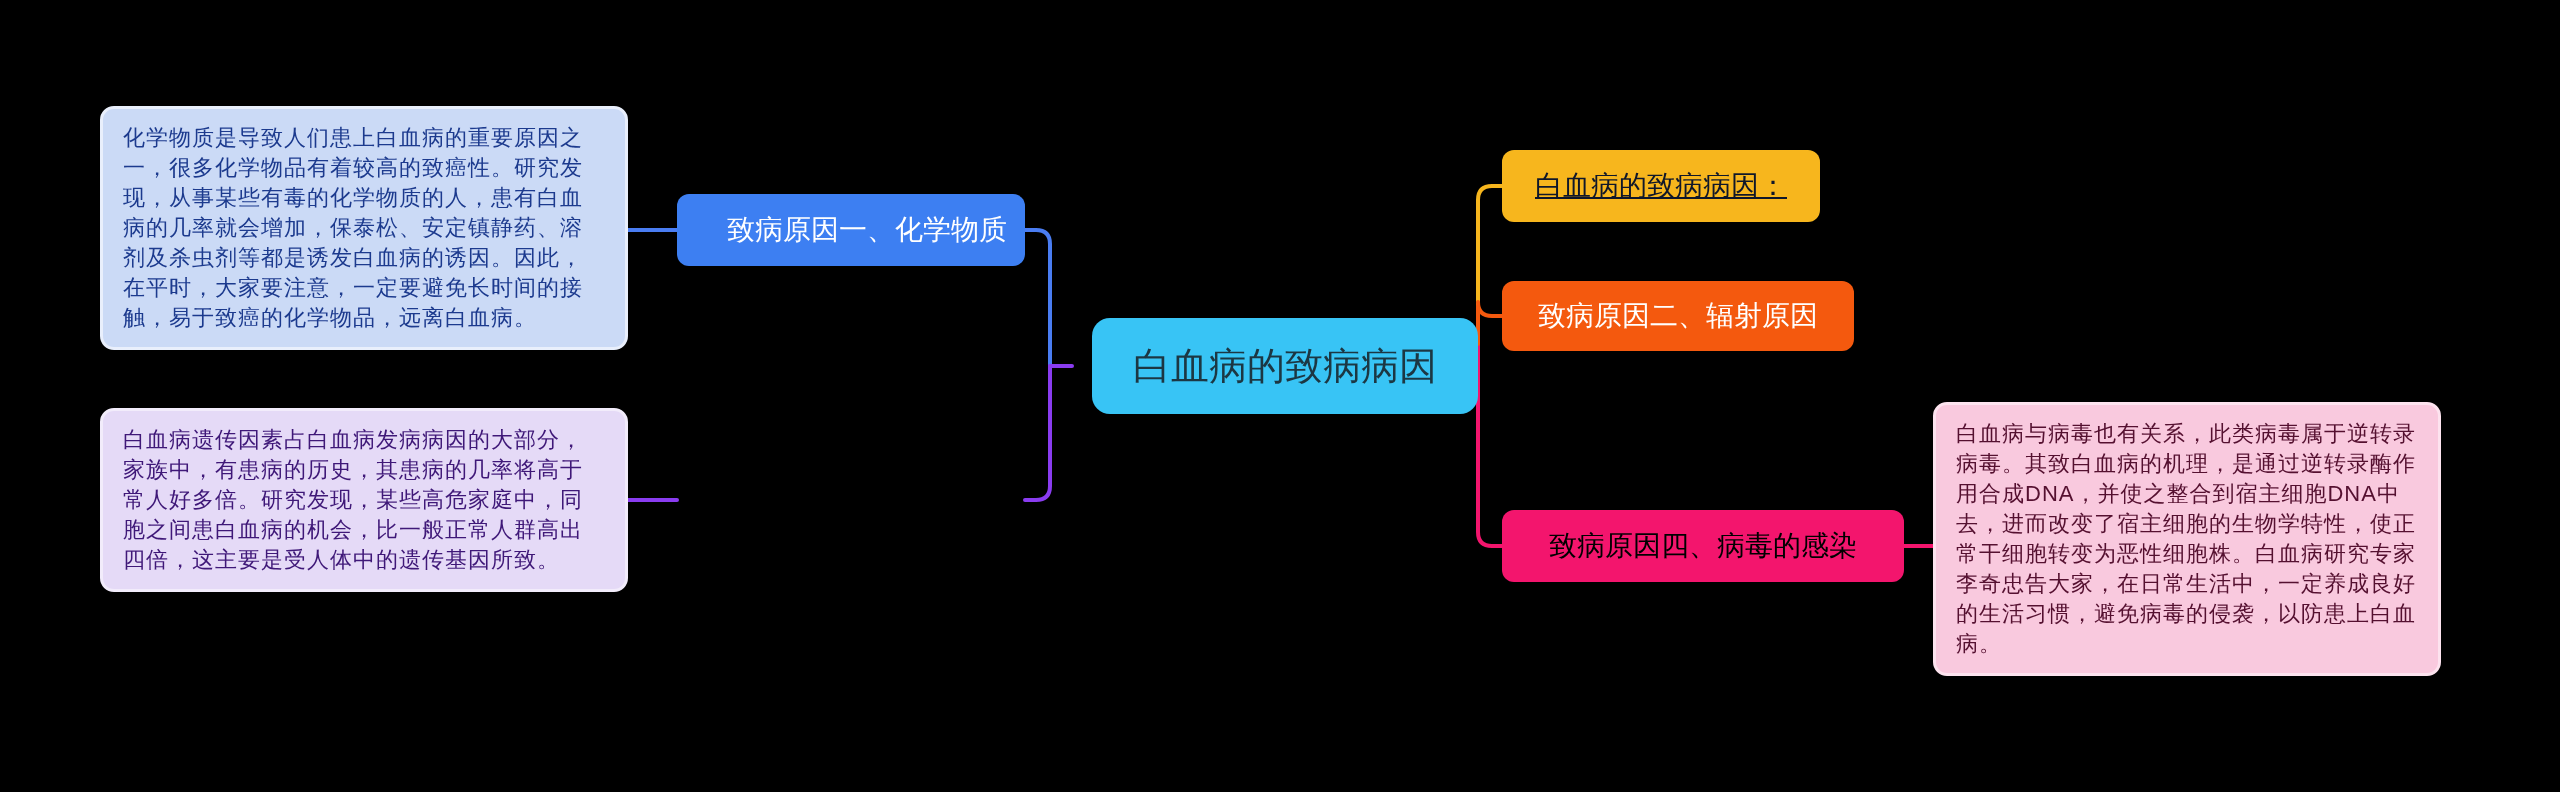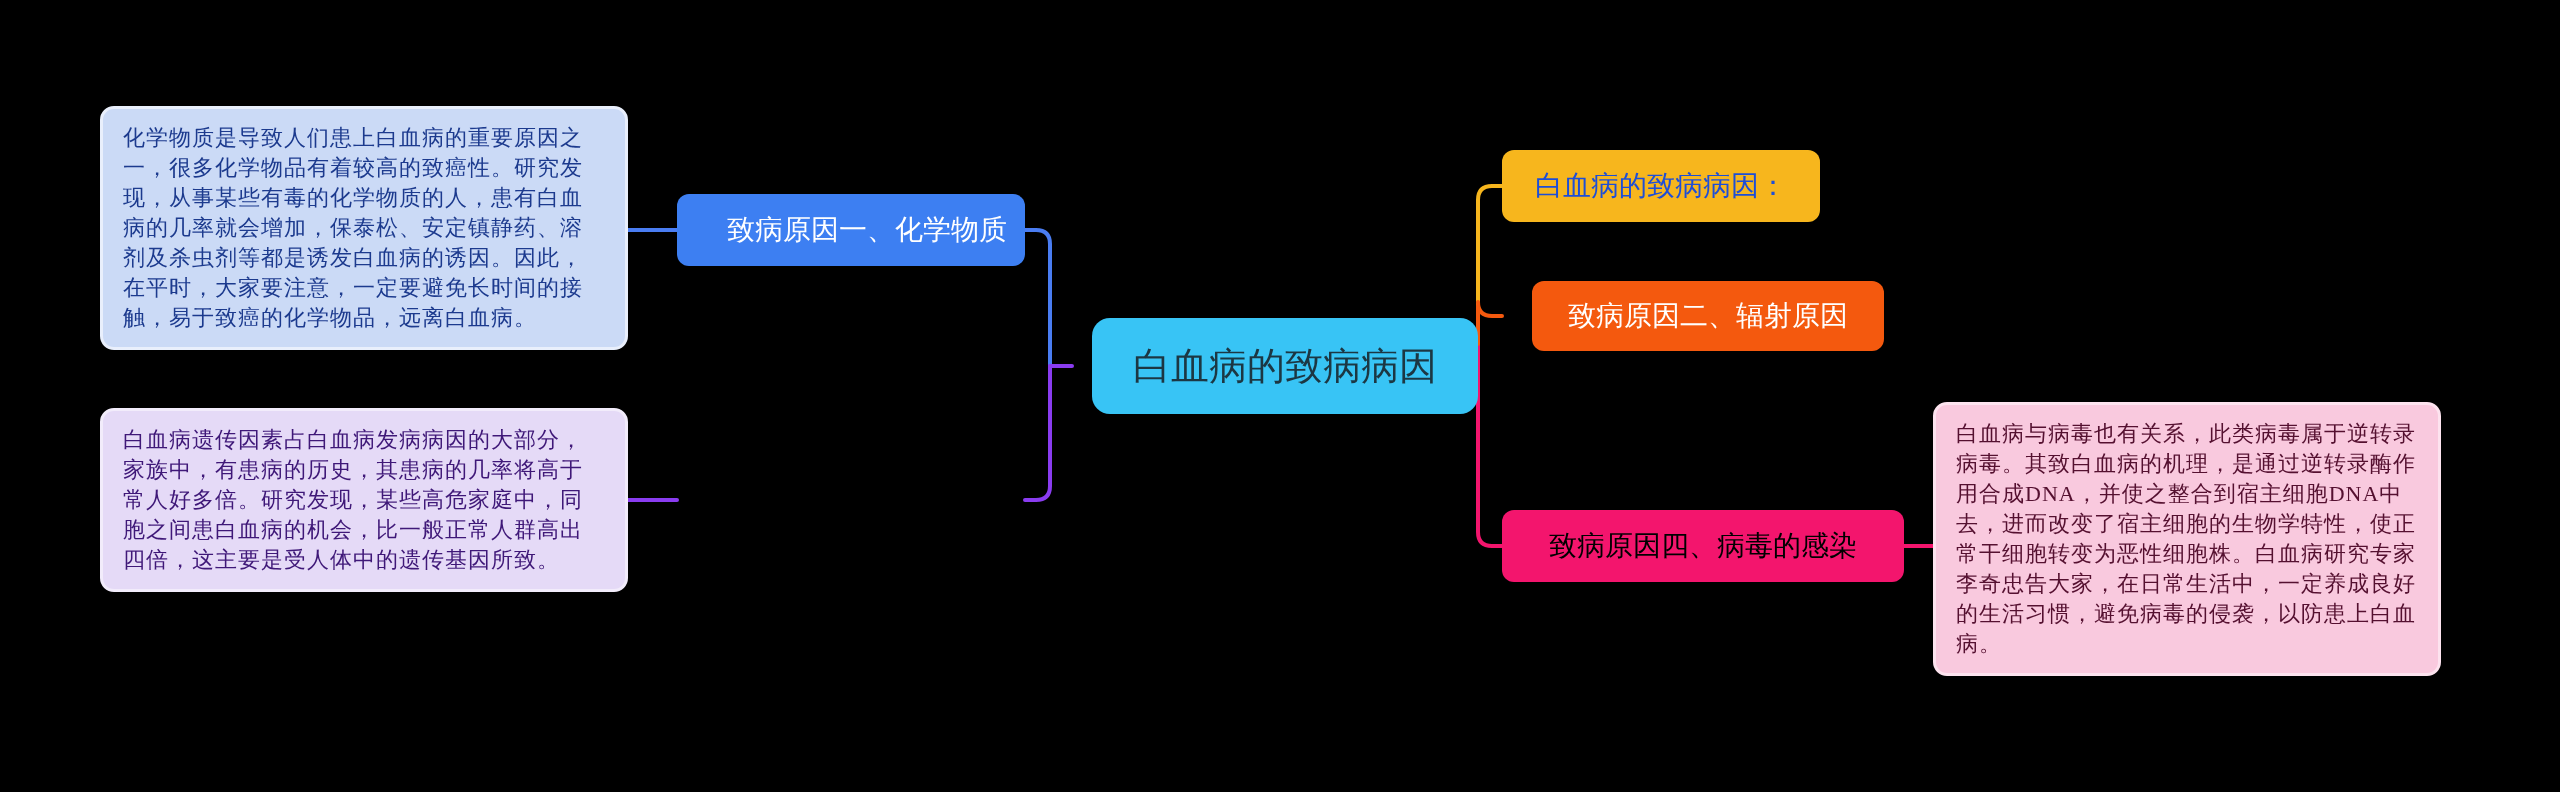--- a/index.html
+++ b/index.html
@@ -6,21 +6,21 @@
   body{
     width:2560px;height:792px;position:relative;overflow:hidden;
     font-family:"Liberation Sans","DejaVu Sans",sans-serif;
   }
   .canvas{position:absolute;inset:0;width:2560px;height:792px;}
   svg.wires{position:absolute;left:0;top:0;width:2560px;height:792px;pointer-events:none;}
   svg.wires path{fill:none;stroke-width:4;stroke-linecap:round;}
   .note{
     position:absolute;box-sizing:border-box;border-radius:14px;
     padding:14px 20px;font-size:22px;line-height:30px;letter-spacing:1px;
-    text-align:left;border:3px solid transparent;font-family:Liberation Serif, serif;
+    text-align:left;border:3px solid transparent;
   }
   .pill{
     position:absolute;box-sizing:border-box;border-radius:12px;
     display:flex;align-items:center;justify-content:center;
     font-size:28px;white-space:nowrap;
   }
   .pill.center{border-radius:18px;font-size:38px;font-weight:500;margin-left:20px;}
 </style>
 </head>
 <body>
@@ -43,21 +43,21 @@
 
   <div class="note" style="left: 100px; top: 106px; width: 528px; background: rgb(203, 218, 246); border-color: rgb(233, 239, 252); color: rgb(28, 58, 142);">化学物质是导致人们患上白血病的重要原因之一，很多化学物品有着较高的致癌性。研究发现，从事某些有毒的化学物质的人，患有白血病的几率就会增加，保泰松、安定镇静药、溶剂及杀虫剂等都是诱发白血病的诱因。因此，在平时，大家要注意，一定要避免长时间的接触，易于致癌的化学物品，远离白血病。</div>
 
   <div class="note" style="left: 100px; top: 408px; width: 528px; background: rgb(229, 218, 247); border-color: rgb(242, 236, 251); color: rgb(63, 24, 120);">白血病遗传因素占白血病发病病因的大部分，家族中，有患病的历史，其患病的几率将高于常人好多倍。研究发现，某些高危家庭中，同胞之间患白血病的机会，比一般正常人群高出四倍，这主要是受人体中的遗传基因所致。</div>
 
   <div class="pill" style="left: 677px; top: 194px; width: 348px; height: 72px; background: rgb(61, 127, 242); color: rgb(255, 255, 255); padding-left: 32px;">致病原因一、化学物质</div>
 
 
   <div class="pill center" style="left: 1072px; top: 318px; width: 386px; height: 96px; background: rgb(56, 196, 245); color: rgb(28, 55, 67);">白血病的致病病因</div>
 
-  <div class="pill" style="left: 1502px; top: 150px; width: 318px; height: 72px; background: rgb(247, 182, 29); color: #1d4ed8;">白血病的致病病因：</div>
+  <div class="pill" style="left: 1502px; top: 150px; width: 318px; height: 72px; background: rgb(247, 182, 29); color: #0f172a; text-decoration: underline;">白血病的致病病因：</div>
 
-  <div class="pill" style="left: 1502px; top: 281px; width: 352px; height: 70px; background: rgb(244, 89, 14); color: rgb(255, 255, 255); margin-left: 30px;">致病原因二、辐射原因</div>
+  <div class="pill" style="left: 1502px; top: 281px; width: 352px; height: 70px; background: rgb(244, 89, 14); color: rgb(255, 255, 255);">致病原因二、辐射原因</div>
 
   <div class="pill" style="left: 1502px; top: 510px; width: 402px; height: 72px; background: rgb(243, 21, 109); color: #000000;">致病原因四、病毒的感染</div>
 
   <div class="note" style="left: 1933px; top: 402px; width: 508px; background: rgb(249, 201, 222); border-color: rgb(253, 227, 239); color: rgb(85, 16, 48);">白血病与病毒也有关系，此类病毒属于逆转录病毒。其致白血病的机理，是通过逆转录酶作用合成DNA，并使之整合到宿主细胞DNA中去，进而改变了宿主细胞的生物学特性，使正常干细胞转变为恶性细胞株。白血病研究专家李奇忠告大家，在日常生活中，一定养成良好的生活习惯，避免病毒的侵袭，以防患上白血病。</div>
 
 </div>
 
 </body></html>

